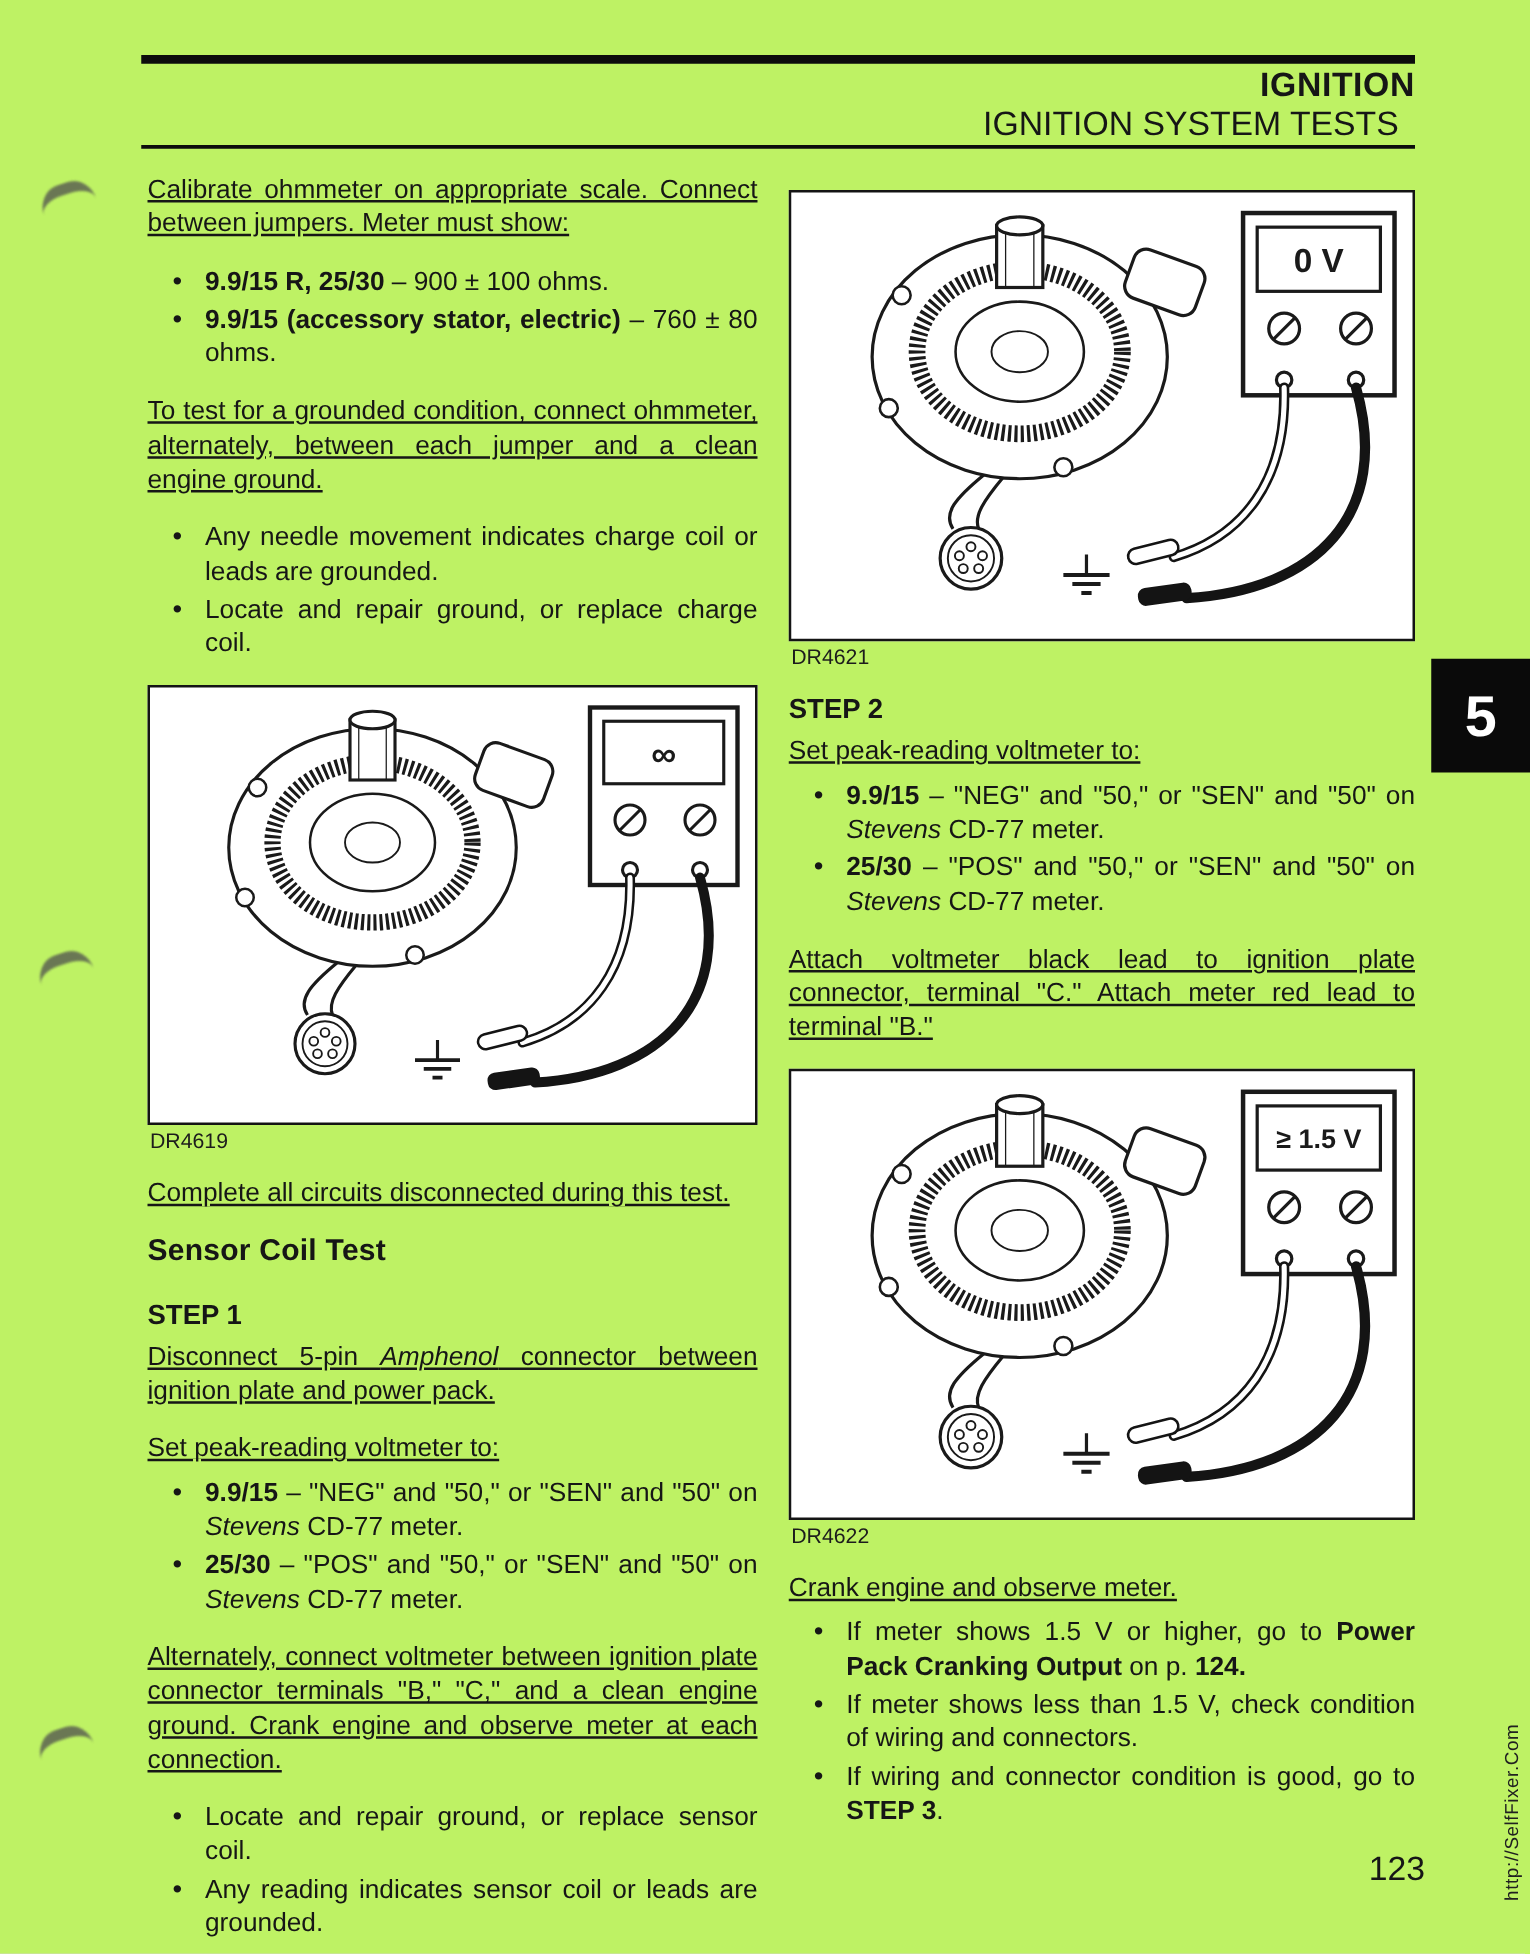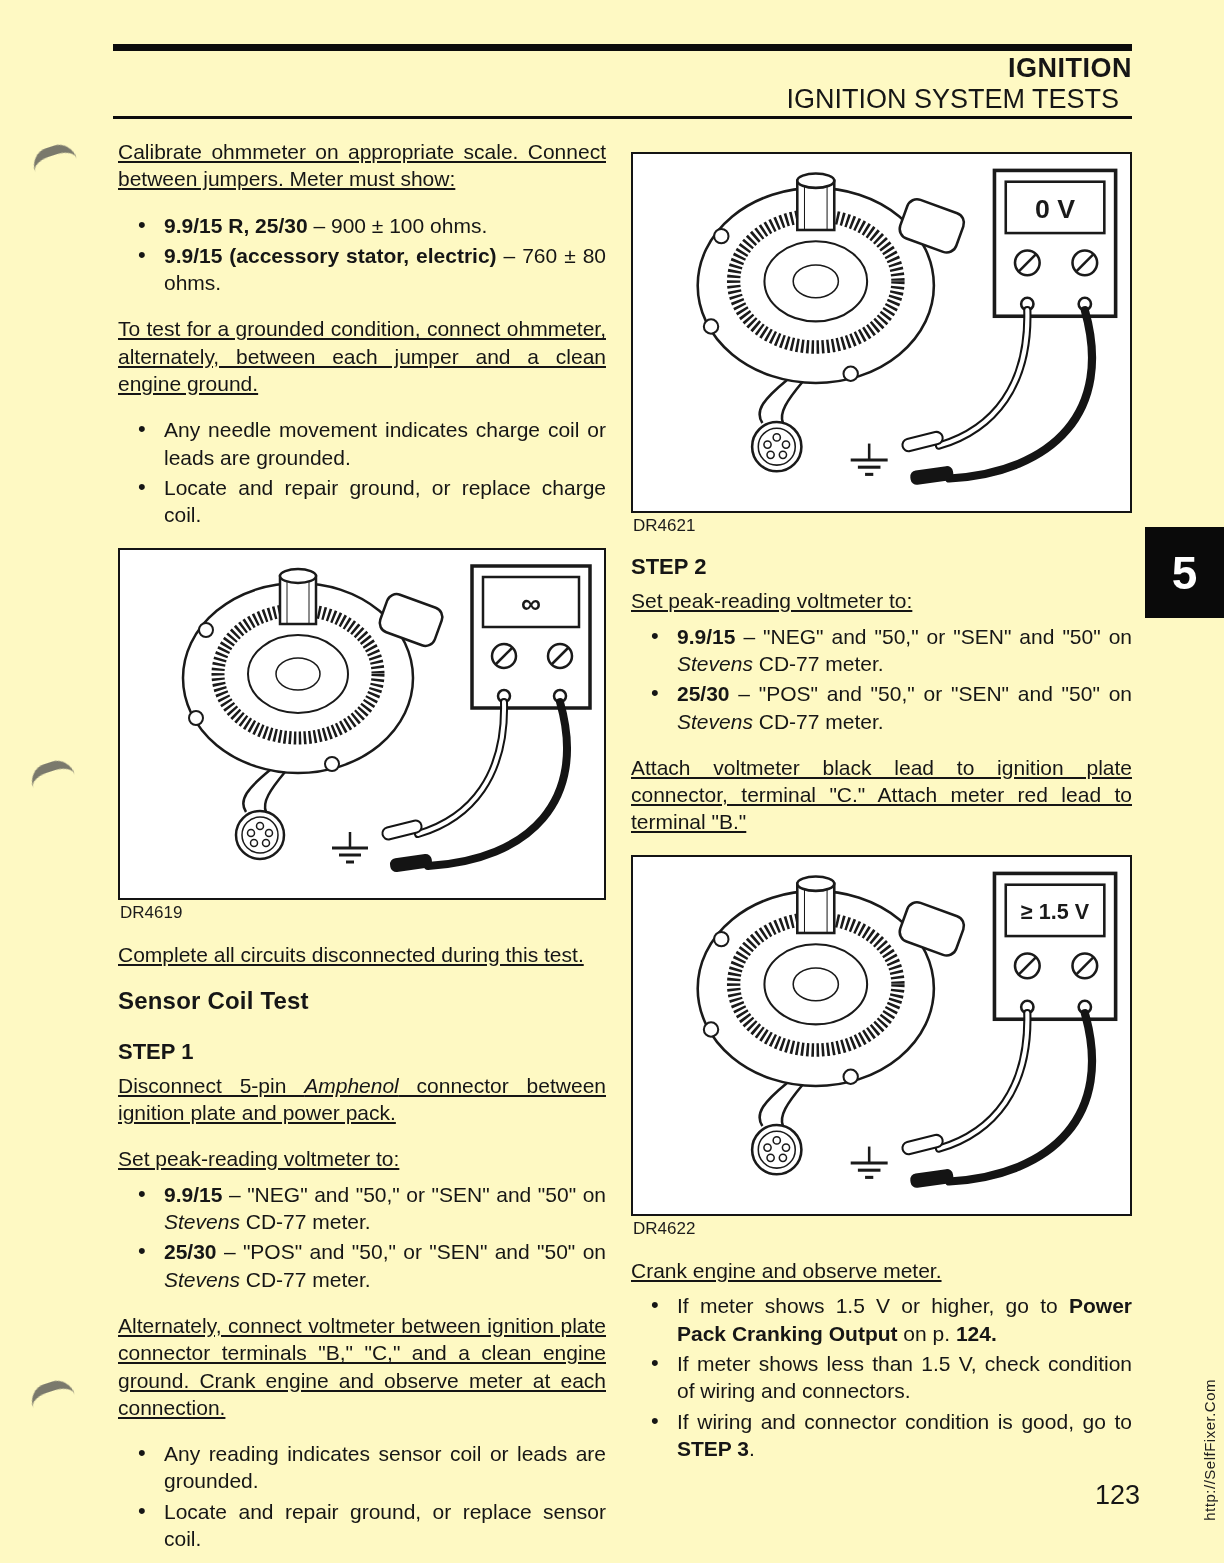--- a/index.html
+++ b/index.html
@@ -1,18 +1,18 @@
 <!DOCTYPE html>
 <html><head>
 <meta charset="utf-8">
 <style>
   html,body { margin:0; padding:0; background:#d8d8d4; }
   .page {
     position:relative; width:1224px; height:1563px;
-    background:#fef9c3; overflow:hidden;
+    background:#bef264; overflow:hidden;
     font-family:"Liberation Sans", sans-serif; color:#161616;
   }
   
   .rule-thick { position:absolute; left:113px; top:44px; width:1019px; height:7px; background:#0c0c0c; }
   .rule-thin  { position:absolute; left:113px; top:116px; width:1019px; height:3px; background:#0c0c0c; }
   .hdr-title { position:absolute; left:113px; top:53px; width:1019px; text-align:right;
                font-size:27px; font-weight:bold; letter-spacing:.5px; }
   .hdr-sub   { position:absolute; left:100px; top:84px; width:1019px; text-align:right;
                font-size:27px; font-weight:normal; }
   
@@ -142,22 +142,22 @@
 
     <p style="margin-bottom:8px;">Set peak-reading voltmeter to:</p>
     <ul>
       <li><span class="b">9.9/15</span><span> – "NEG" and "50," or "SEN" and "50" on </span><span class="i">Stevens</span><span> CD-77 meter.</span></li>
       <li><span class="b">25/30</span><span> – "POS" and "50," or "SEN" and "50" on </span><span class="i">Stevens</span><span> CD-77 meter.</span></li>
     </ul>
 
     <p>Alternately, connect voltmeter between ignition plate connector terminals "B," "C," and a clean engine ground. Crank engine and observe meter at each connection.</p>
 
     <ul>
+      <li><span>Locate and repair ground, or replace sensor coil.</span><span class="b"></span><span></span></li>
       <li><span>Any reading indicates sensor coil or leads are grounded.</span><span class="b"></span><span></span></li>
-      <li><span>Locate and repair ground, or replace sensor coil.</span><span class="b"></span><span></span></li>
 
     </ul>
   </div>
 
   <div class="col-right">
 
     <div class="figure">
       <svg viewBox="0 0 484 348" xmlns="http://www.w3.org/2000/svg">
         <g>
           <ellipse cx="178" cy="128" rx="115" ry="95" fill="#fff" stroke="#1a1a1a" stroke-width="2.5"></ellipse>

